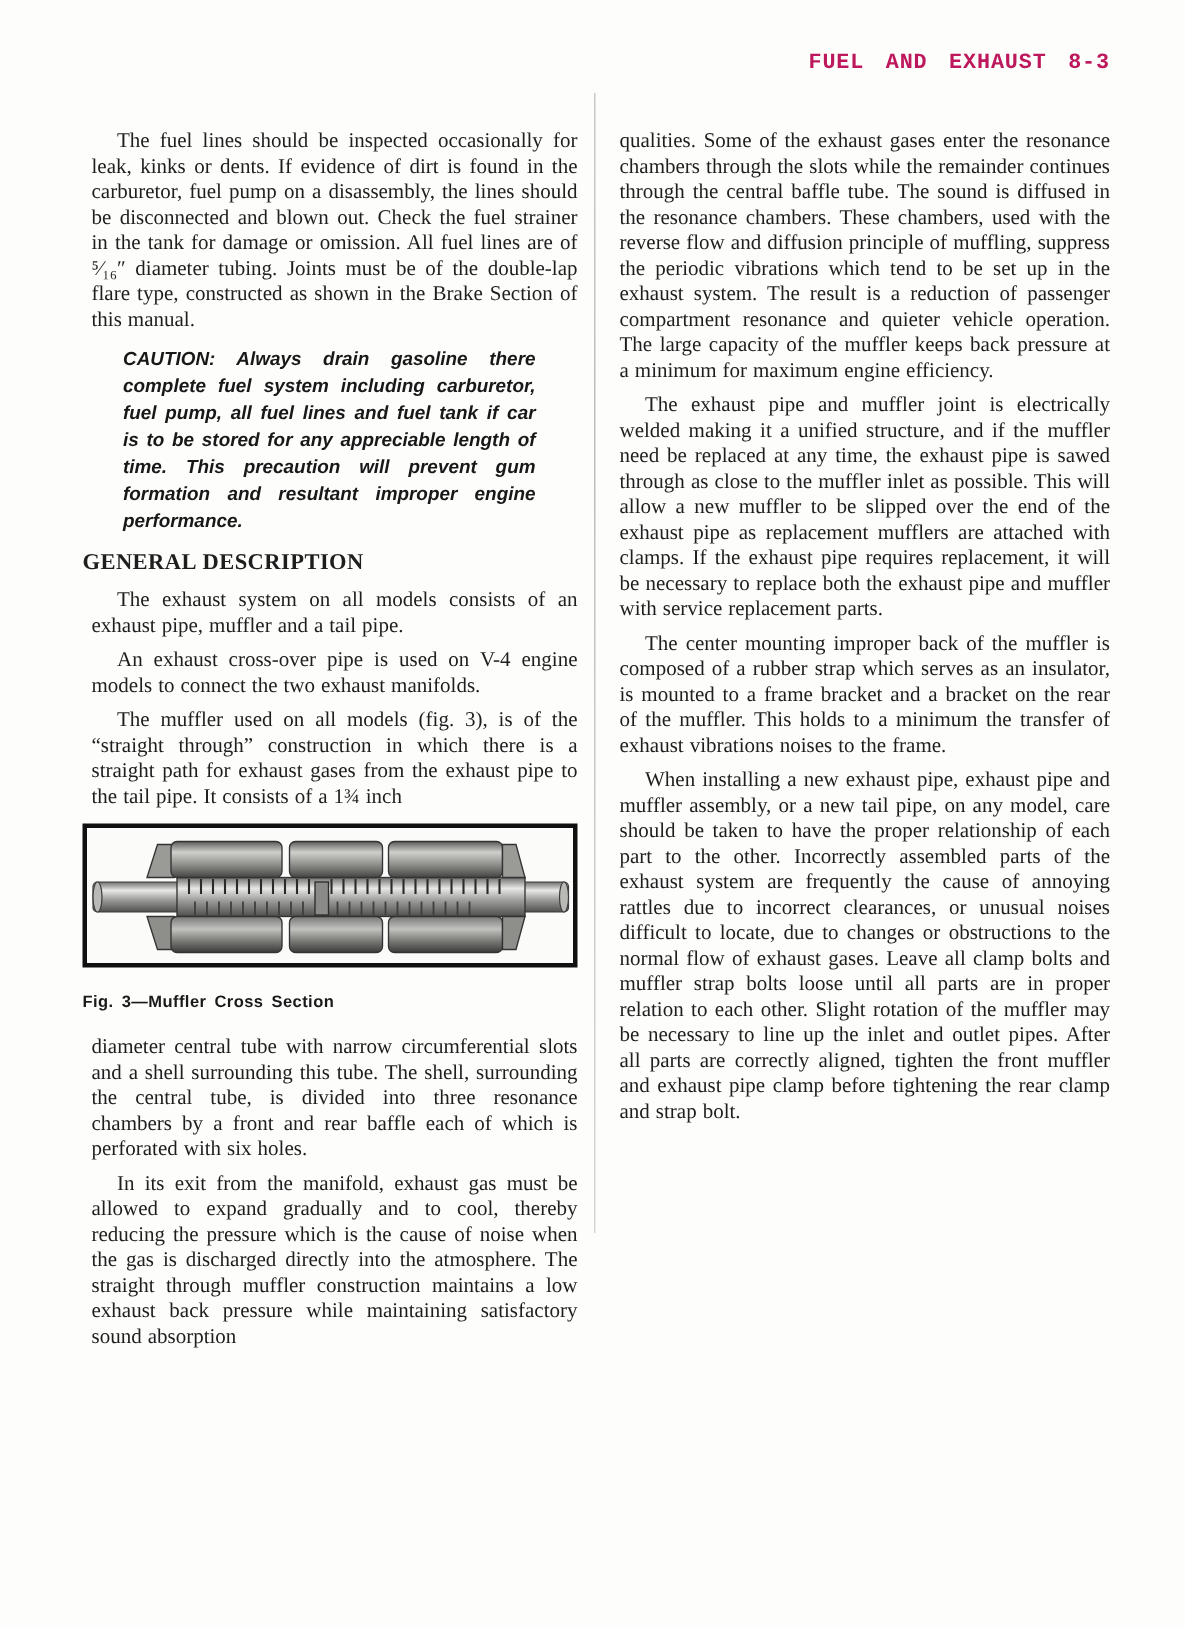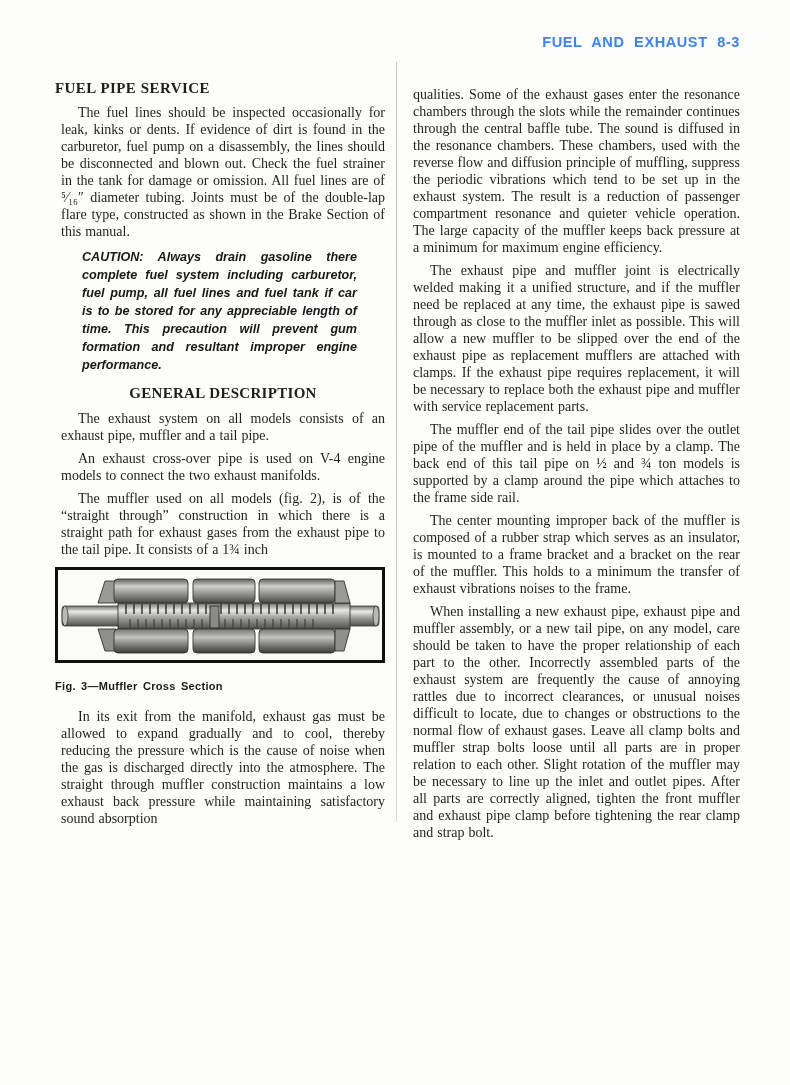--- a/index.html
+++ b/index.html
@@ -5,43 +5,43 @@
   html,body{margin:0;padding:0;}
   body{
     width:790px;height:1085px;position:relative;background:#fdfdfc;
     font-family:"Liberation Serif", serif;color:#1e1e1e;
     -webkit-font-smoothing:antialiased;
   }
   .page{position:absolute;inset:0;overflow:hidden;}
 
   .header{
     position:absolute;top:34px;right:50px;
-    font-family:Liberation Sans, sans-serif;font-weight:bold;
-    font-size:14.5px;letter-spacing:.6px;word-spacing:5px;color:#3b82f6;
+    font-family:Liberation Mono, monospace;font-weight:bold;
+    font-size:14.5px;letter-spacing:.6px;word-spacing:5px;color:#be185d;
   }
 
   .divider{
     position:absolute;left:396px;top:62px;width:1px;height:760px;
     background:linear-gradient(#c9c9c9,#bdbdbd 30%,#cccccc 70%,#d6d6d6);
   }
 
   .col{position:absolute;top:80px;font-size:14px;line-height:17px;
        text-align:justify;word-spacing:.5px;}
   .col-left{left:55px;width:336px;}
   .col-right{left:407px;width:339px;}
 
   p{margin:6px;}
   p.ind{text-indent:17px;}
   p + p.ind{margin-top:1px;}
 
   h2.sec{
     font-size:15px;font-weight:bold;letter-spacing:.4px;
     margin:0 0 7px 0;text-align:left;
   }
-  h2.sec.centered{text-align:center;margin:11px 0 8px 0;letter-spacing:.3px;}
+  h2.sec.centered{text-align:left;margin:11px 0 8px 0;letter-spacing:.3px;}
 
   .caution{
     font-family:"Liberation Sans", sans-serif;font-weight:bold;font-style:italic;
     font-size:12.6px;line-height:18px;
     margin:8px 34px 8px 27px;text-align:justify;word-spacing:1.5px;color:#181818;
   }
 
   .figure-box{
     margin-top:9px;border:3px solid #101010;background:#fbfbfa;
     height:96px;width:330px;box-sizing:border-box;position:relative;overflow:hidden;
@@ -56,29 +56,28 @@
 </head>
 <body>
 
 <div class="page">
 
   <div class="header">FUEL AND EXHAUST 8-3</div>
 
   <div class="divider"></div>
 
   <div class="col col-left">
-    <h2 class="sec">FUEL PIPE SERVICE</h2>
     <p class="ind">The fuel lines should be inspected occasionally for leak, kinks or dents. If evidence of dirt is found in the carburetor, fuel pump on a disassembly, the lines should be disconnected and blown out. Check the fuel strainer in the tank for damage or omission. All fuel lines are of ⁵⁄₁₆″ diameter tubing. Joints must be of the double-lap flare type, constructed as shown in the Brake Section of this manual.</p>
 
     <p class="caution">CAUTION: Always drain gasoline there complete fuel system including carburetor, fuel pump, all fuel lines and fuel tank if car is to be stored for any appreciable length of time. This precaution will prevent gum formation and resultant improper engine performance.</p>
 
     <h2 class="sec centered">GENERAL DESCRIPTION</h2>
     <p class="ind">The exhaust system on all models consists of an exhaust pipe, muffler and a tail pipe.</p>
     <p class="ind">An exhaust cross-over pipe is used on V-4 engine models to connect the two exhaust manifolds.</p>
-    <p class="ind">The muffler used on all models (fig. 2), is of the “straight through” construction in which there is a straight path for exhaust gases from the exhaust pipe to the tail pipe. It consists of a 1¾ inch</p>
+    <p class="ind">The muffler used on all models (fig. 3), is of the “straight through” construction in which there is a straight path for exhaust gases from the exhaust pipe to the tail pipe. It consists of a 1¾ inch</p>
 
     <div class="figure-box">
       <svg viewBox="0 0 324 90">
         <defs>
           <linearGradient id="pipeG" x1="0" y1="0" x2="0" y2="1">
             <stop offset="0" stop-color="#6f6f6f"></stop>
               <stop offset="0.28" stop-color="#e8e8e6"></stop>
             <stop offset="0.6" stop-color="#9a9a98"></stop>
               <stop offset="1" stop-color="#4f4f4d"></stop>
           </linearGradient>
@@ -166,24 +165,24 @@
 
         <path d="M47 81 L58 81 L58 59 L40 59 Z" fill="#8e8e8b" stroke="#333" stroke-width="0.9"></path>
         <rect x="56" y="59" width="74" height="24" rx="4" fill="url(#shellB)" stroke="#333" stroke-width="0.9"></rect>
         <rect x="135" y="59" width="62" height="24" rx="4" fill="url(#shellB)" stroke="#333" stroke-width="0.9"></rect>
         <rect x="201" y="59" width="76" height="24" rx="4" fill="url(#shellB)" stroke="#333" stroke-width="0.9"></rect>
         <path d="M277 81 L286 81 L292 59 L277 59 Z" fill="#8e8e8b" stroke="#333" stroke-width="0.9"></path>
       </svg>
     </div>
     <p class="figure-caption">Fig. 3—Muffler Cross Section</p>
 
+    <p>diameter central tube with narrow circumferential slots and a shell surrounding this tube. The shell, surrounding the central tube, is divided into three resonance chambers by a front and rear baffle each of which is perforated with six holes.</p>
     <p class="ind">In its exit from the manifold, exhaust gas must be allowed to expand gradually and to cool, thereby reducing the pressure which is the cause of noise when the gas is discharged directly into the atmosphere. The straight through muffler construction maintains a low exhaust back pressure while maintaining satisfactory sound absorption</p>
   </div>
 
   <div class="col col-right">
     <p>qualities. Some of the exhaust gases enter the resonance chambers through the slots while the remainder continues through the central baffle tube. The sound is diffused in the resonance chambers. These chambers, used with the reverse flow and diffusion principle of muffling, suppress the periodic vibrations which tend to be set up in the exhaust system. The result is a reduction of passenger compartment resonance and quieter vehicle operation. The large capacity of the muffler keeps back pressure at a minimum for maximum engine efficiency.</p>
     <p class="ind">The exhaust pipe and muffler joint is electrically welded making it a unified structure, and if the muffler need be replaced at any time, the exhaust pipe is sawed through as close to the muffler inlet as possible. This will allow a new muffler to be slipped over the end of the exhaust pipe as replacement mufflers are attached with clamps. If the exhaust pipe requires replacement, it will be necessary to replace both the exhaust pipe and muffler with service replacement parts.</p>
-    <p class="ind">The muffler end of the tail pipe slides over the outlet pipe of the muffler and is held in place by a clamp. The back end of this tail pipe on ½ and ¾ ton models is supported by a clamp around the pipe which attaches to the frame side rail.</p>
     <p class="ind">The center mounting improper back of the muffler is composed of a rubber strap which serves as an insulator, is mounted to a frame bracket and a bracket on the rear of the muffler. This holds to a minimum the transfer of exhaust vibrations noises to the frame.</p>
     <p class="ind">When installing a new exhaust pipe, exhaust pipe and muffler assembly, or a new tail pipe, on any model, care should be taken to have the proper relationship of each part to the other. Incorrectly assembled parts of the exhaust system are frequently the cause of annoying rattles due to incorrect clearances, or unusual noises difficult to locate, due to changes or obstructions to the normal flow of exhaust gases. Leave all clamp bolts and muffler strap bolts loose until all parts are in proper relation to each other. Slight rotation of the muffler may be necessary to line up the inlet and outlet pipes. After all parts are correctly aligned, tighten the front muffler and exhaust pipe clamp before tightening the rear clamp and strap bolt.</p>
   </div>
 
 </div>
 
 </body></html>

